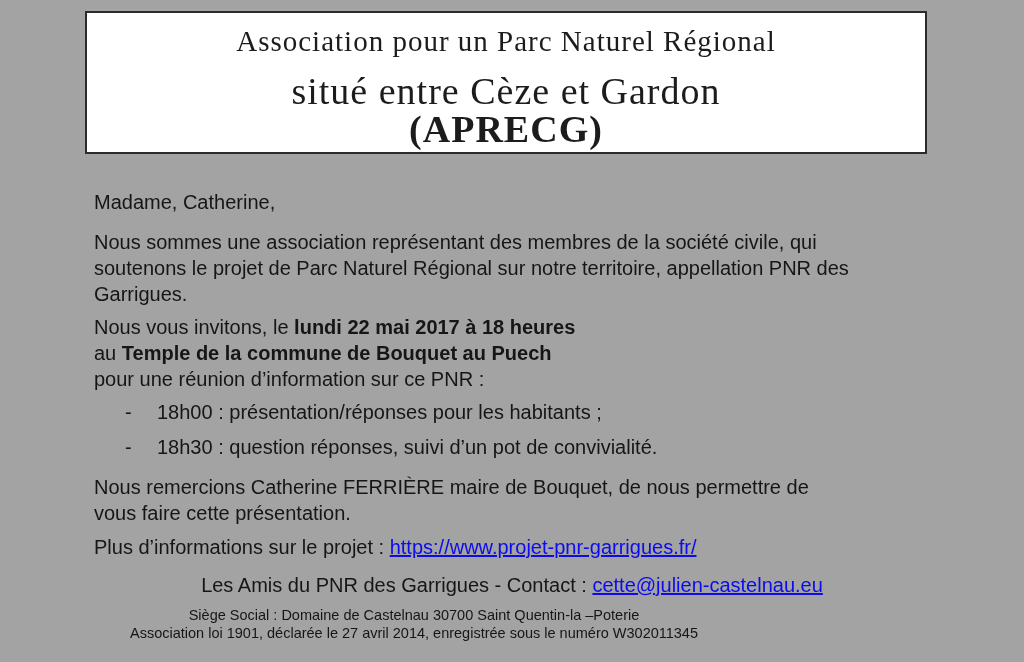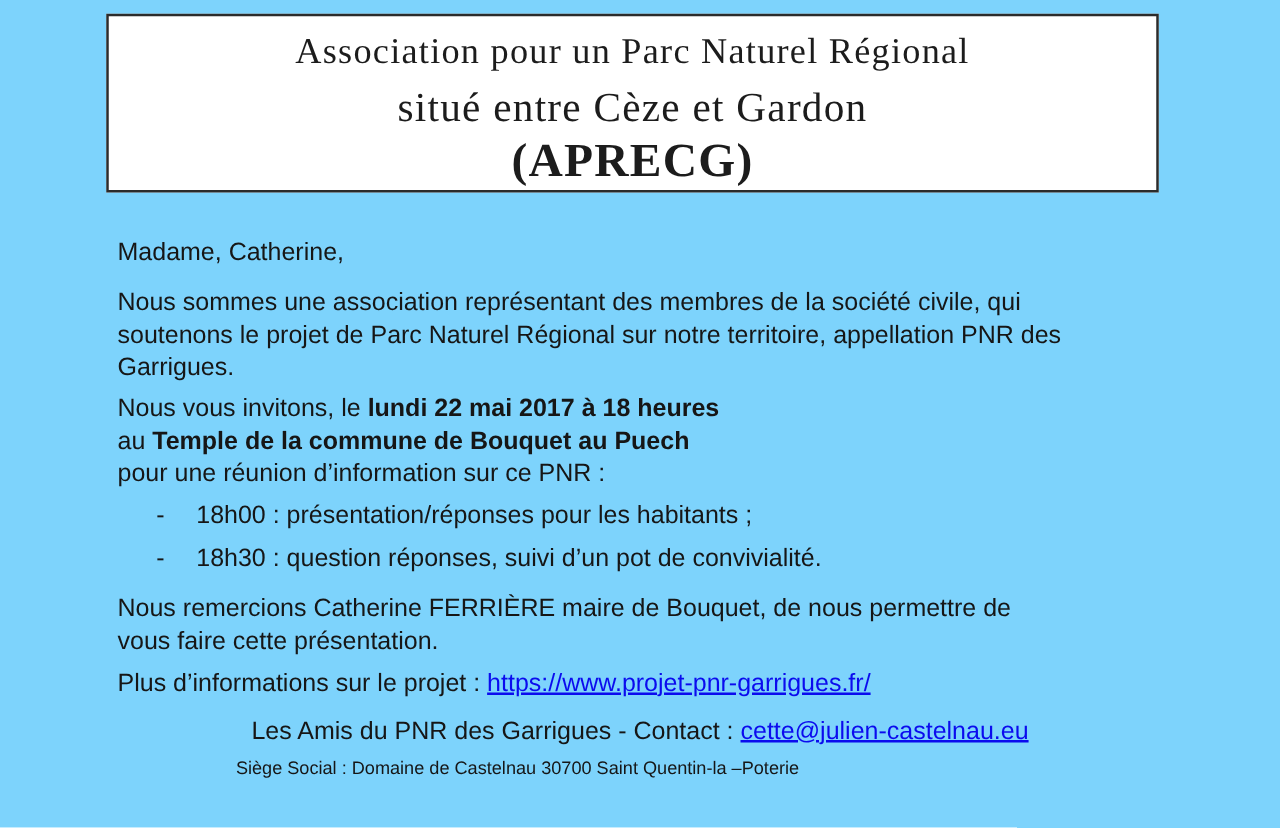--- a/index.html
+++ b/index.html
@@ -1,21 +1,21 @@
 <!DOCTYPE html>
 <html><head>
 <meta charset="utf-8">
 <style>
   * { margin: 0; padding: 0; box-sizing: border-box; }
   html, body { background: #ffffff; }
   .page {
     position: relative;
     width: 1024px;
     height: 662px;
-    background: #7dd3fc;
+    background: #a3a3a3;
     font-family: "Liberation Sans", sans-serif;
     color: #161616;
     overflow: hidden;
   }
   
   .header-box {
     position: absolute;
     left: 85px; top: 11px;
     width: 842px; height: 143px;
     border: 2px solid #2b2b2b;
@@ -24,21 +24,21 @@
   .hline {
     position: absolute;
     left: 0; width: 100%;
     text-align: center;
     font-family: cursive;
     color: #1c1c1c;
     letter-spacing: 1px;
     white-space: nowrap;
   }
   .hline-1 { top: 12px; font-size: 29px; }
-  .hline-2 { top: 56px; font-size: 33px; }
+  .hline-2 { top: 56px; font-size: 38px; }
   .hline-3 { top: 94px; font-size: 38px; font-weight: bold; }
   
   .bline {
     position: absolute;
     left: 94px;
     font-size: 20px;
     line-height: 26px;
     white-space: nowrap;
     color: #161616;
   }
@@ -101,14 +101,15 @@
   <div class="agenda-row" style="top:434px"><span class="agenda-dash">-</span><span>18h30 : question réponses, suivi d’un pot de convivialité.</span></div>
 
   <div class="bline" style="top:474px">Nous remercions Catherine FERRIÈRE maire de Bouquet, de nous permettre de</div>
   <div class="bline" style="top:500px">vous faire cette présentation.</div>
 
   <div class="bline" style="top:534px"><span>Plus d’informations sur le projet : </span><a class="doc-link" href="#">https://www.projet-pnr-garrigues.fr/</a></div>
 
   <div class="bline centered" style="top:572px"><span>Les Amis du PNR des Garrigues - Contact : </span><a class="doc-link" href="#">cette@julien-castelnau.eu</a></div>
 
   <div class="fline" style="top:606px">Siège Social : Domaine de Castelnau 30700 Saint Quentin-la –Poterie</div>
+  <div class="fline" style="top:624px">Association loi 1901, déclarée le 27 avril 2014, enregistrée sous le numéro W302011345</div>
 
 </div>
 
 </body></html>

